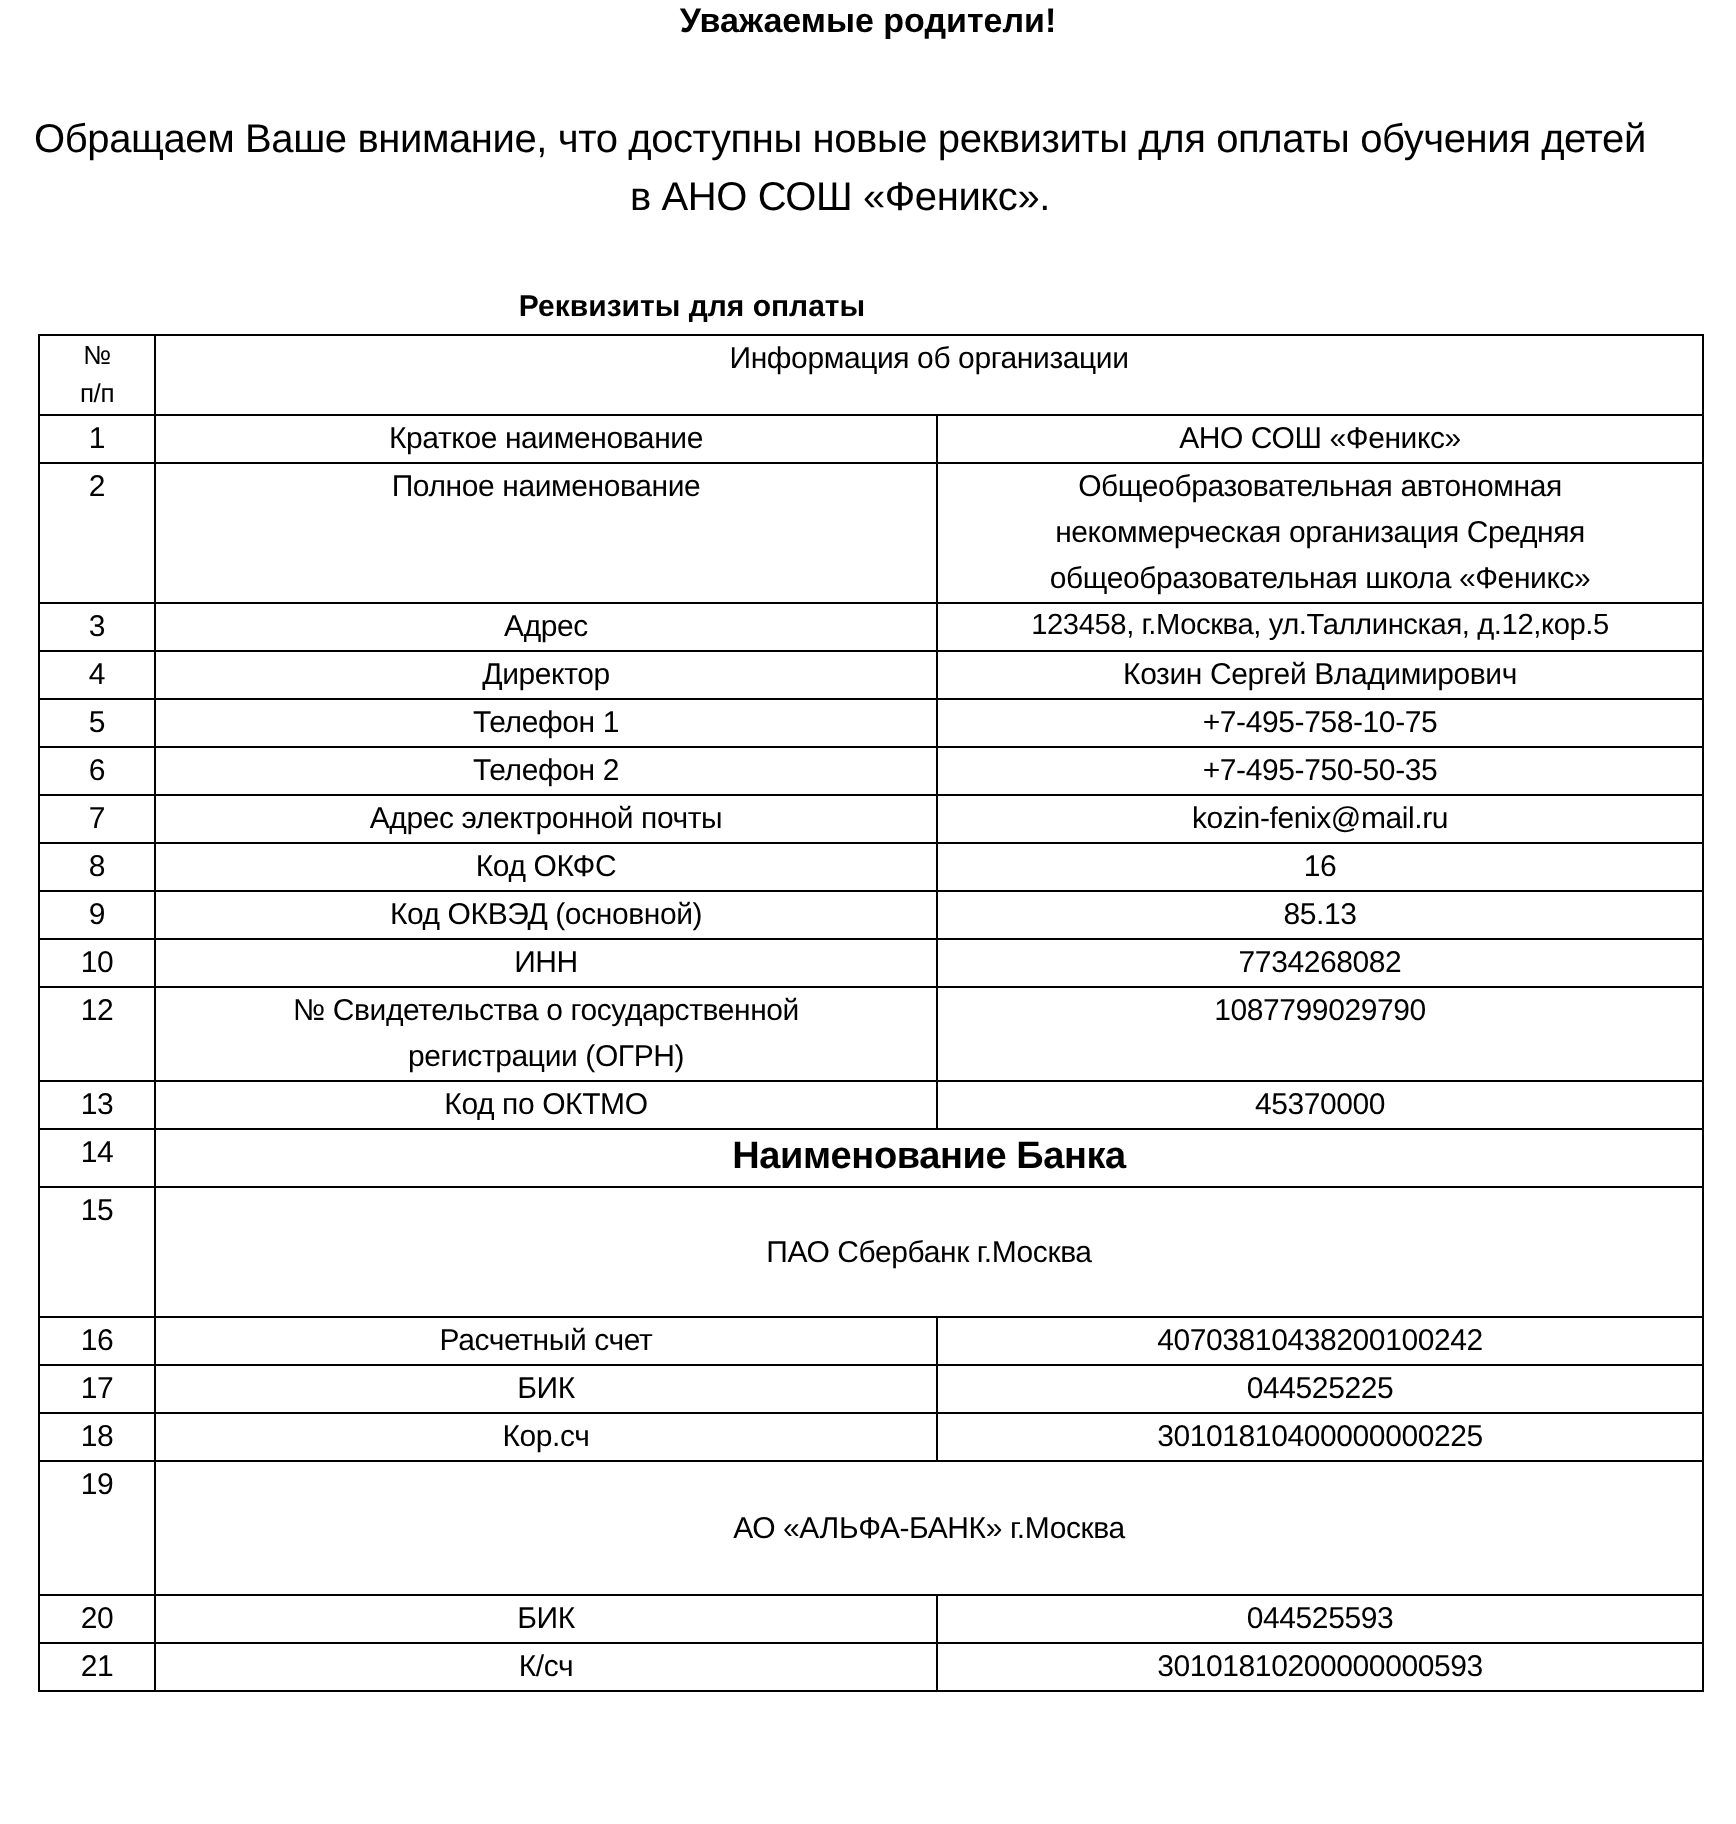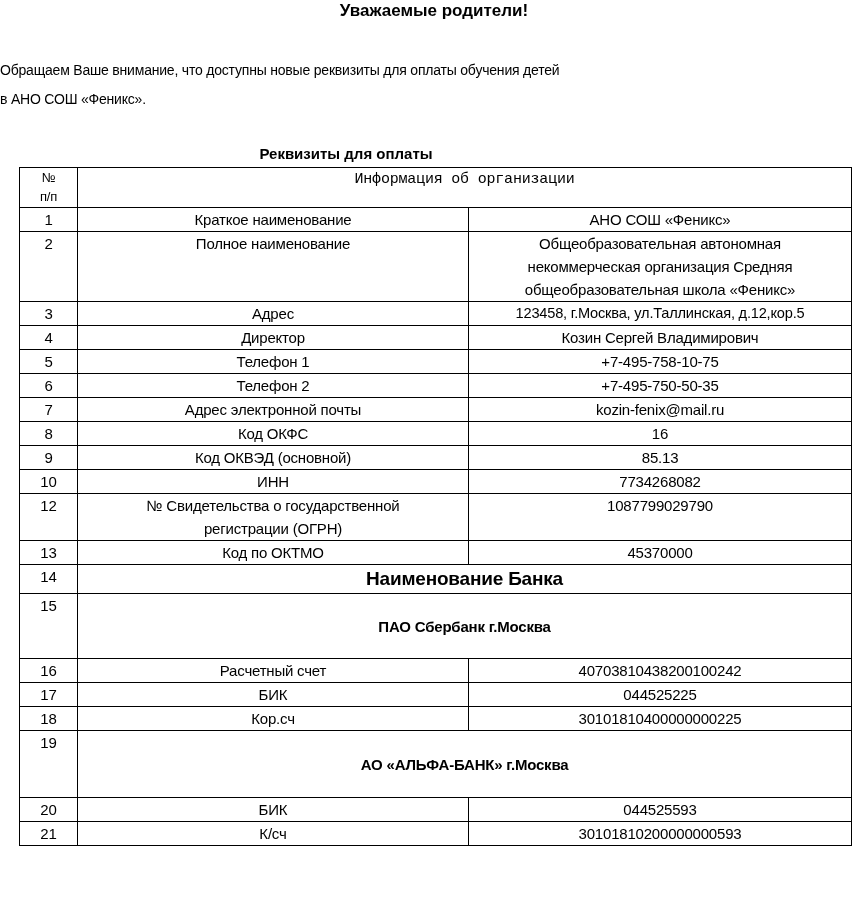--- a/index.html
+++ b/index.html
@@ -6,44 +6,44 @@
   body {
     width: 868px; height: 912px; position: relative; overflow: hidden;
     font-family: "Liberation Sans", "DejaVu Sans", sans-serif;
     color: #000;
   }
   .title {
     position: absolute; top: 0; left: 0; width: 868px; text-align: center;
     font-weight: bold; font-size: 17px; line-height: 22px;
   }
   .intro {
-    position: absolute; top: 56px; left: 0; width: 840px; 
-    font-size: 14px; line-height: 29px; letter-spacing: -0.2px;
+    position: absolute; top: 56px; left: 0; width: 840px; text-align: center;
+    font-size: 20px; line-height: 29px; letter-spacing: -0.2px;
   }
   .caption {
     position: absolute; top: 144px; left: 0; width: 692px; text-align: center;
     font-weight: bold; font-size: 15px; line-height: 20px;
   }
   table.req {
     position: absolute; top: 167px; left: 19px; width: 832px;
     border-collapse: collapse; table-layout: fixed;
     font-size: 15px; letter-spacing: -0.2px;
   }
   table.req td {
     border: 1.5px solid #000; padding: 0 4px; vertical-align: top;
     text-align: center; line-height: 23px;
   }
   table.req col.c1 { width: 58px; }
   table.req col.c2 { width: 391px; }
   table.req col.c3 { width: 383px; }
   td.num { font-size: 15px; }
   td.hdr-num { font-size: 13px; line-height: 19px !important; padding-top: 0; }
-  td.hdr-info { padding-top: 2px; font-family: Liberation Mono, monospace; }
+  td.hdr-info { padding-top: 2px; }
   td.bank-title { font-size: 19px; font-weight: bold; line-height: 28px !important; padding-top: 1px; margin-top: 20px; }
-  td.bank-name { font-weight: bold; vertical-align: middle !important; height: 64px; }
+  td.bank-name { font-weight: normal; vertical-align: middle !important; height: 64px; }
   td.bank-name.tall { height: 66px; }
   .squiggle {
     text-decoration: underline wavy #3a9a3a;
     text-decoration-thickness: 1px;
     text-underline-offset: 3px;
   }
 </style>
 </head>
 <body>
 

